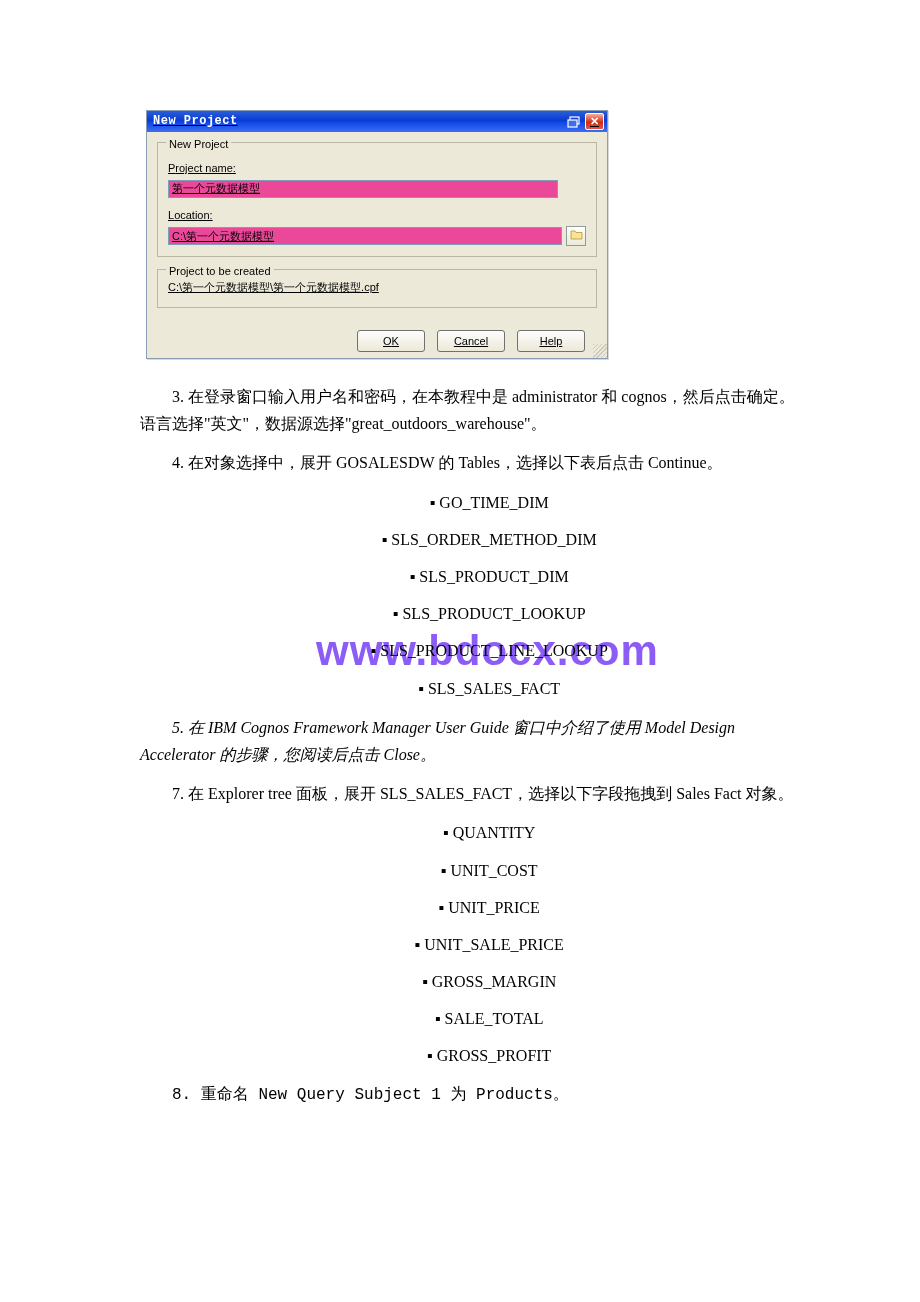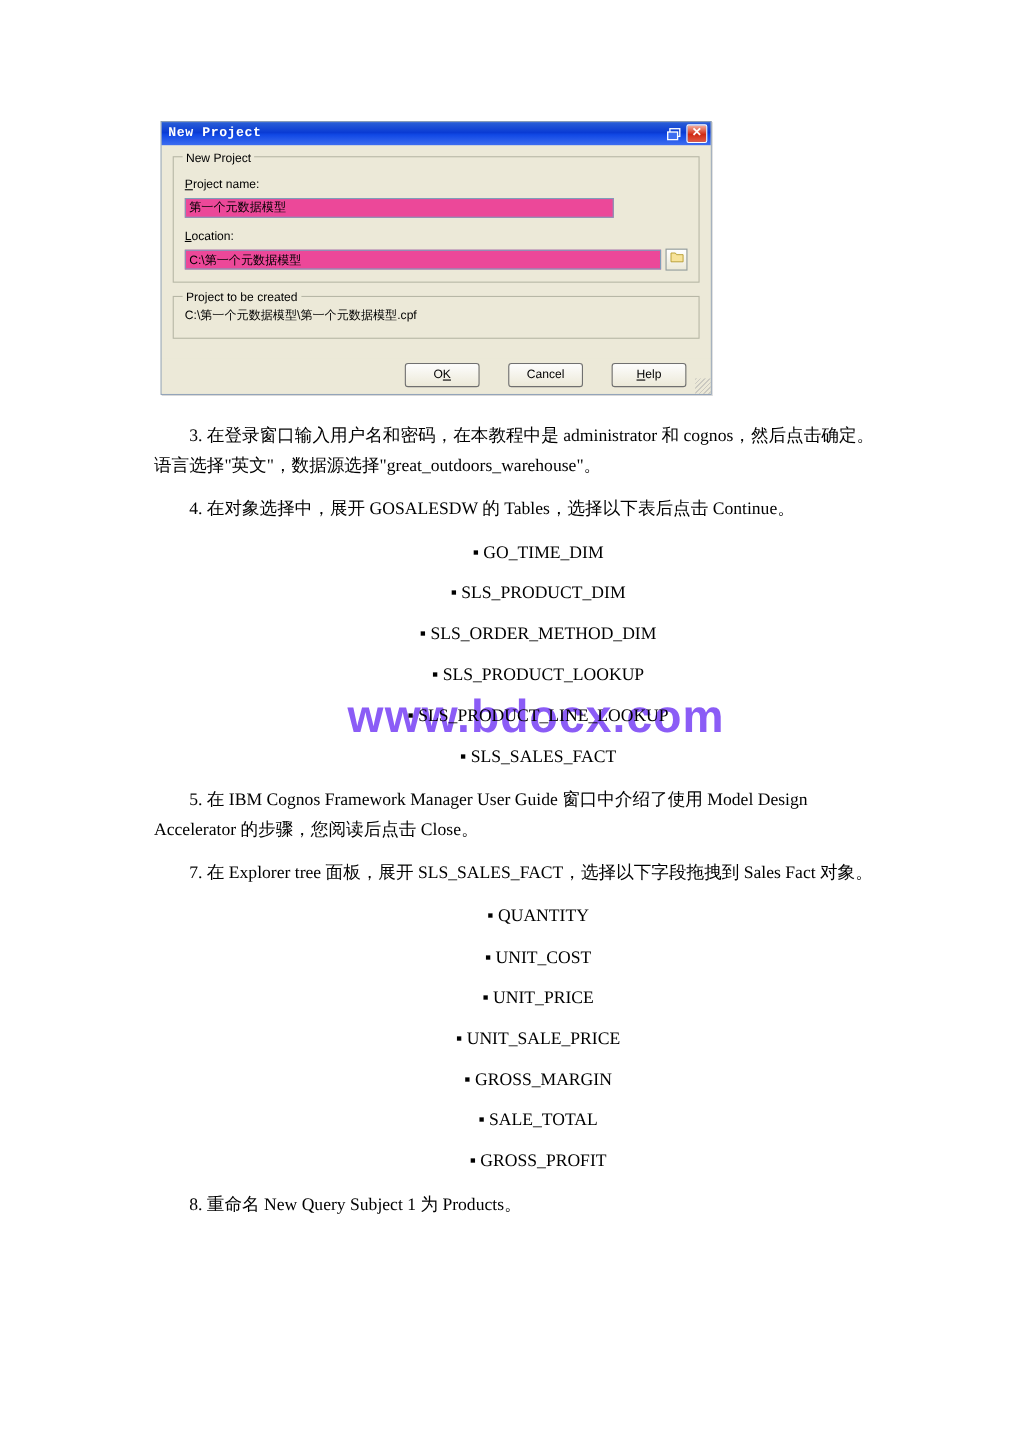--- a/index.html
+++ b/index.html
@@ -12,28 +12,29 @@
       line-height: 1.7;
       position: relative;
       padding-bottom: 60px;
     }
     .page-pad {
       padding: 110px 120px 40px 140px;
     }
 
     
     .dialog {
-      width: 501px;
+      width: 462px;
       margin: 0 0 24px 6px;
       font-family: Tahoma, Arial, sans-serif;
       font-size: 11px;
       background: #ECE9D8;
       border: 1px solid #8a9db6;
       position: relative;
       box-shadow: 1px 1px 0 rgba(0,0,0,0.15);
+      text-decoration: underline;
     }
     .titlebar {
       background: linear-gradient(#2a5fd6, #0a3bd4 45%, #1148e5 55%, #3d6df0);
       color: #fff;
       height: 21px;
       display: flex;
       align-items: center;
       padding: 0 3px 0 6px;
       position: relative;
     }
@@ -119,21 +120,21 @@
       justify-content: center;
       font-size: 11px;
     }
     .path-text {
       font-size: 11px;
       font-family: SimSun, sans-serif;
     }
     .dlg-buttons {
       display: flex;
       justify-content: flex-end;
-      gap: 26px;
+      gap: 12px;
       padding: 4px 22px 6px 10px;
       background: #ECE9D8;
     }
     .winbtn {
       min-width: 68px;
       height: 22px;
       border: 1px solid #707070;
       border-radius: 3px;
       background: linear-gradient(#fdfdfd, #ece9d8);
       font-size: 11px;
@@ -242,35 +243,35 @@
       <button class="winbtn"><u>H</u>elp</button>
     </div>
     <div class="rg"></div>
   </div>
 
   <p class="para" style="text-indent:2em;">3. 在登录窗口输入用户名和密码，在本教程中是 administrator 和 cognos，然后点击确定。语言选择"英文"，数据源选择"great_outdoors_warehouse"。</p>
   <p class="para" style="text-indent:2em;">4. 在对象选择中，展开 GOSALESDW 的 Tables，选择以下表后点击 Continue。</p>
 
   <ul class="list1">
     <li>GO_TIME_DIM</li>
+    <li>SLS_ORDER_METHOD_DIM</li>
     <li>SLS_PRODUCT_DIM</li>
-    <li>SLS_ORDER_METHOD_DIM</li>
     <li>SLS_PRODUCT_LOOKUP</li>
     <li>SLS_PRODUCT_LINE_LOOKUP</li>
     <li>SLS_SALES_FACT</li>
   </ul>
 
-  <p class="para" style="text-indent:2em;">5. 在 IBM Cognos Framework Manager User Guide 窗口中介绍了使用 Model Design Accelerator 的步骤，您阅读后点击 Close。</p>
+  <p class="para" style="text-indent:2em;font-style:italic;">5. 在 IBM Cognos Framework Manager User Guide 窗口中介绍了使用 Model Design Accelerator 的步骤，您阅读后点击 Close。</p>
   <p class="para" style="text-indent:2em;">7. 在 Explorer tree 面板，展开 SLS_SALES_FACT，选择以下字段拖拽到 Sales Fact 对象。</p>
 
   <ul class="list1">
     <li>QUANTITY</li>
     <li>UNIT_COST</li>
     <li>UNIT_PRICE</li>
     <li>UNIT_SALE_PRICE</li>
     <li>GROSS_MARGIN</li>
     <li>SALE_TOTAL</li>
     <li>GROSS_PROFIT</li>
   </ul>
 
-  <p class="para" style="text-indent:2em;">8. 重命名 New Query Subject 1 为 Products。</p>
+  <p class="para" style="text-indent:2em;font-family:Liberation Mono, monospace;">8. 重命名 New Query Subject 1 为 Products。</p>
 
 </div>
 
 </body></html>

